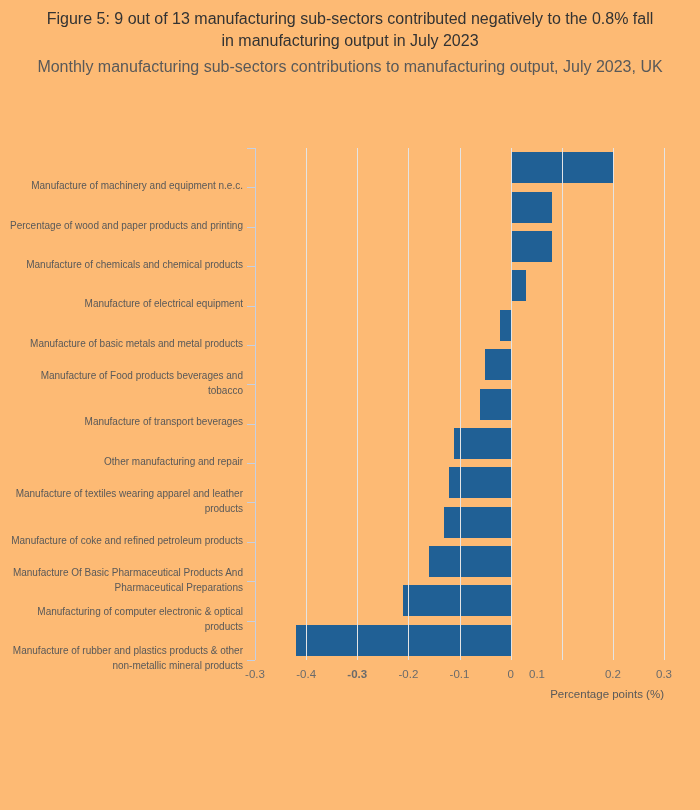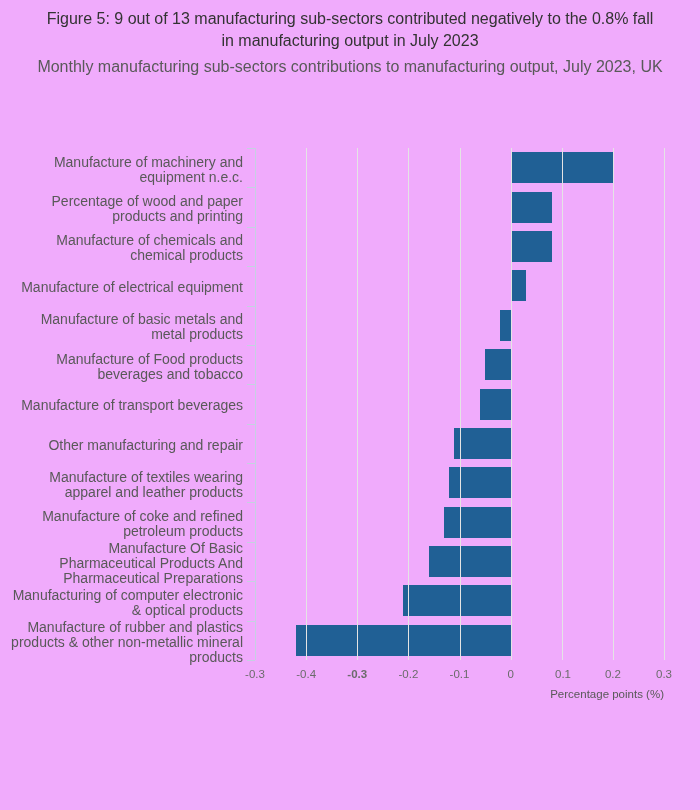--- a/index.html
+++ b/index.html
@@ -1,27 +1,27 @@
 <!DOCTYPE html>
 <html><head>
 <meta charset="utf-8">
 <style>
   html,body{margin:0;padding:0;background:#fff;}
   body{width:700px;height:810px;position:relative;font-family:"Liberation Sans",sans-serif;overflow:hidden;}
-  .figure{position:absolute;inset:0;background:#f0abfc;}
+  .figure{position:absolute;inset:0;background:#fdba74;}
   .title{position:absolute;top:8px;left:50%;transform:translateX(-50%);width:618px;
          text-align:center;font-size:16px;line-height:22px;color:#333;font-weight:400;}
   .subtitle{position:absolute;top:58px;left:0;width:700px;text-align:center;
             font-size:16px;color:#595959;}
   .gridline{position:absolute;width:1px;background:#e4e4e4;z-index:3;}
   .bar{position:absolute;background:#206095;z-index:2;}
   .y-axis-line{position:absolute;width:1px;background:#c6d0e2;z-index:4;}
   .y-tick{position:absolute;height:1px;width:8px;background:#c6d0e2;z-index:4;}
   .cat-label{position:absolute;display:flex;align-items:center;justify-content:flex-end;
-             text-align:right;font-size:14px;line-height:15px;color:#595959;z-index:1;}
+             text-align:right;font-size:10px;line-height:15px;color:#595959;z-index:1;margin-top:16px;}
   .x-tick-label{position:absolute;transform:translateX(-50%);font-size:11.5px;color:#6b6b6b;
                 white-space:nowrap;}
   .x-title{position:absolute;top:688px;right:36px;font-size:11.5px;color:#595959;}
 </style>
 </head>
 <body>
 
 <div class="figure">
   <div class="title">Figure 5: 9 out of 13 manufacturing sub-sectors contributed negatively to the 0.8% fall in manufacturing output in July 2023</div>
   <div class="subtitle">Monthly manufacturing sub-sectors contributions to manufacturing output, July 2023, UK</div>
@@ -74,18 +74,18 @@
       <div class="y-tick" style="left: 247px; top: 541.846px;"></div>
       <div class="y-tick" style="left: 247px; top: 581.231px;"></div>
       <div class="y-tick" style="left: 247px; top: 620.615px;"></div>
       <div class="y-tick" style="left: 247px; top: 660px;"></div>
       <div class="x-tick-label" style="left: 255px; top: 668px;">-0.3</div>
       <div class="x-tick-label" style="left: 306.125px; top: 668px;">-0.4</div>
       <div class="x-tick-label" style="left: 357.25px; top: 668px; font-weight: bold;">-0.3</div>
       <div class="x-tick-label" style="left: 408.375px; top: 668px;">-0.2</div>
       <div class="x-tick-label" style="left: 459.5px; top: 668px;">-0.1</div>
       <div class="x-tick-label" style="left: 510.625px; top: 668px;">0</div>
-      <div class="x-tick-label" style="left: 563px; top: 668px;">0.1</div>
+      <div class="x-tick-label" style="left: 537px; top: 668px;">0.1</div>
       <div class="x-tick-label" style="left: 612.875px; top: 668px;">0.2</div>
       <div class="x-tick-label" style="left: 664px; top: 668px;">0.3</div>
     </div>
   <div class="x-title">Percentage points (%)</div>
 </div>
 
 </body></html>

